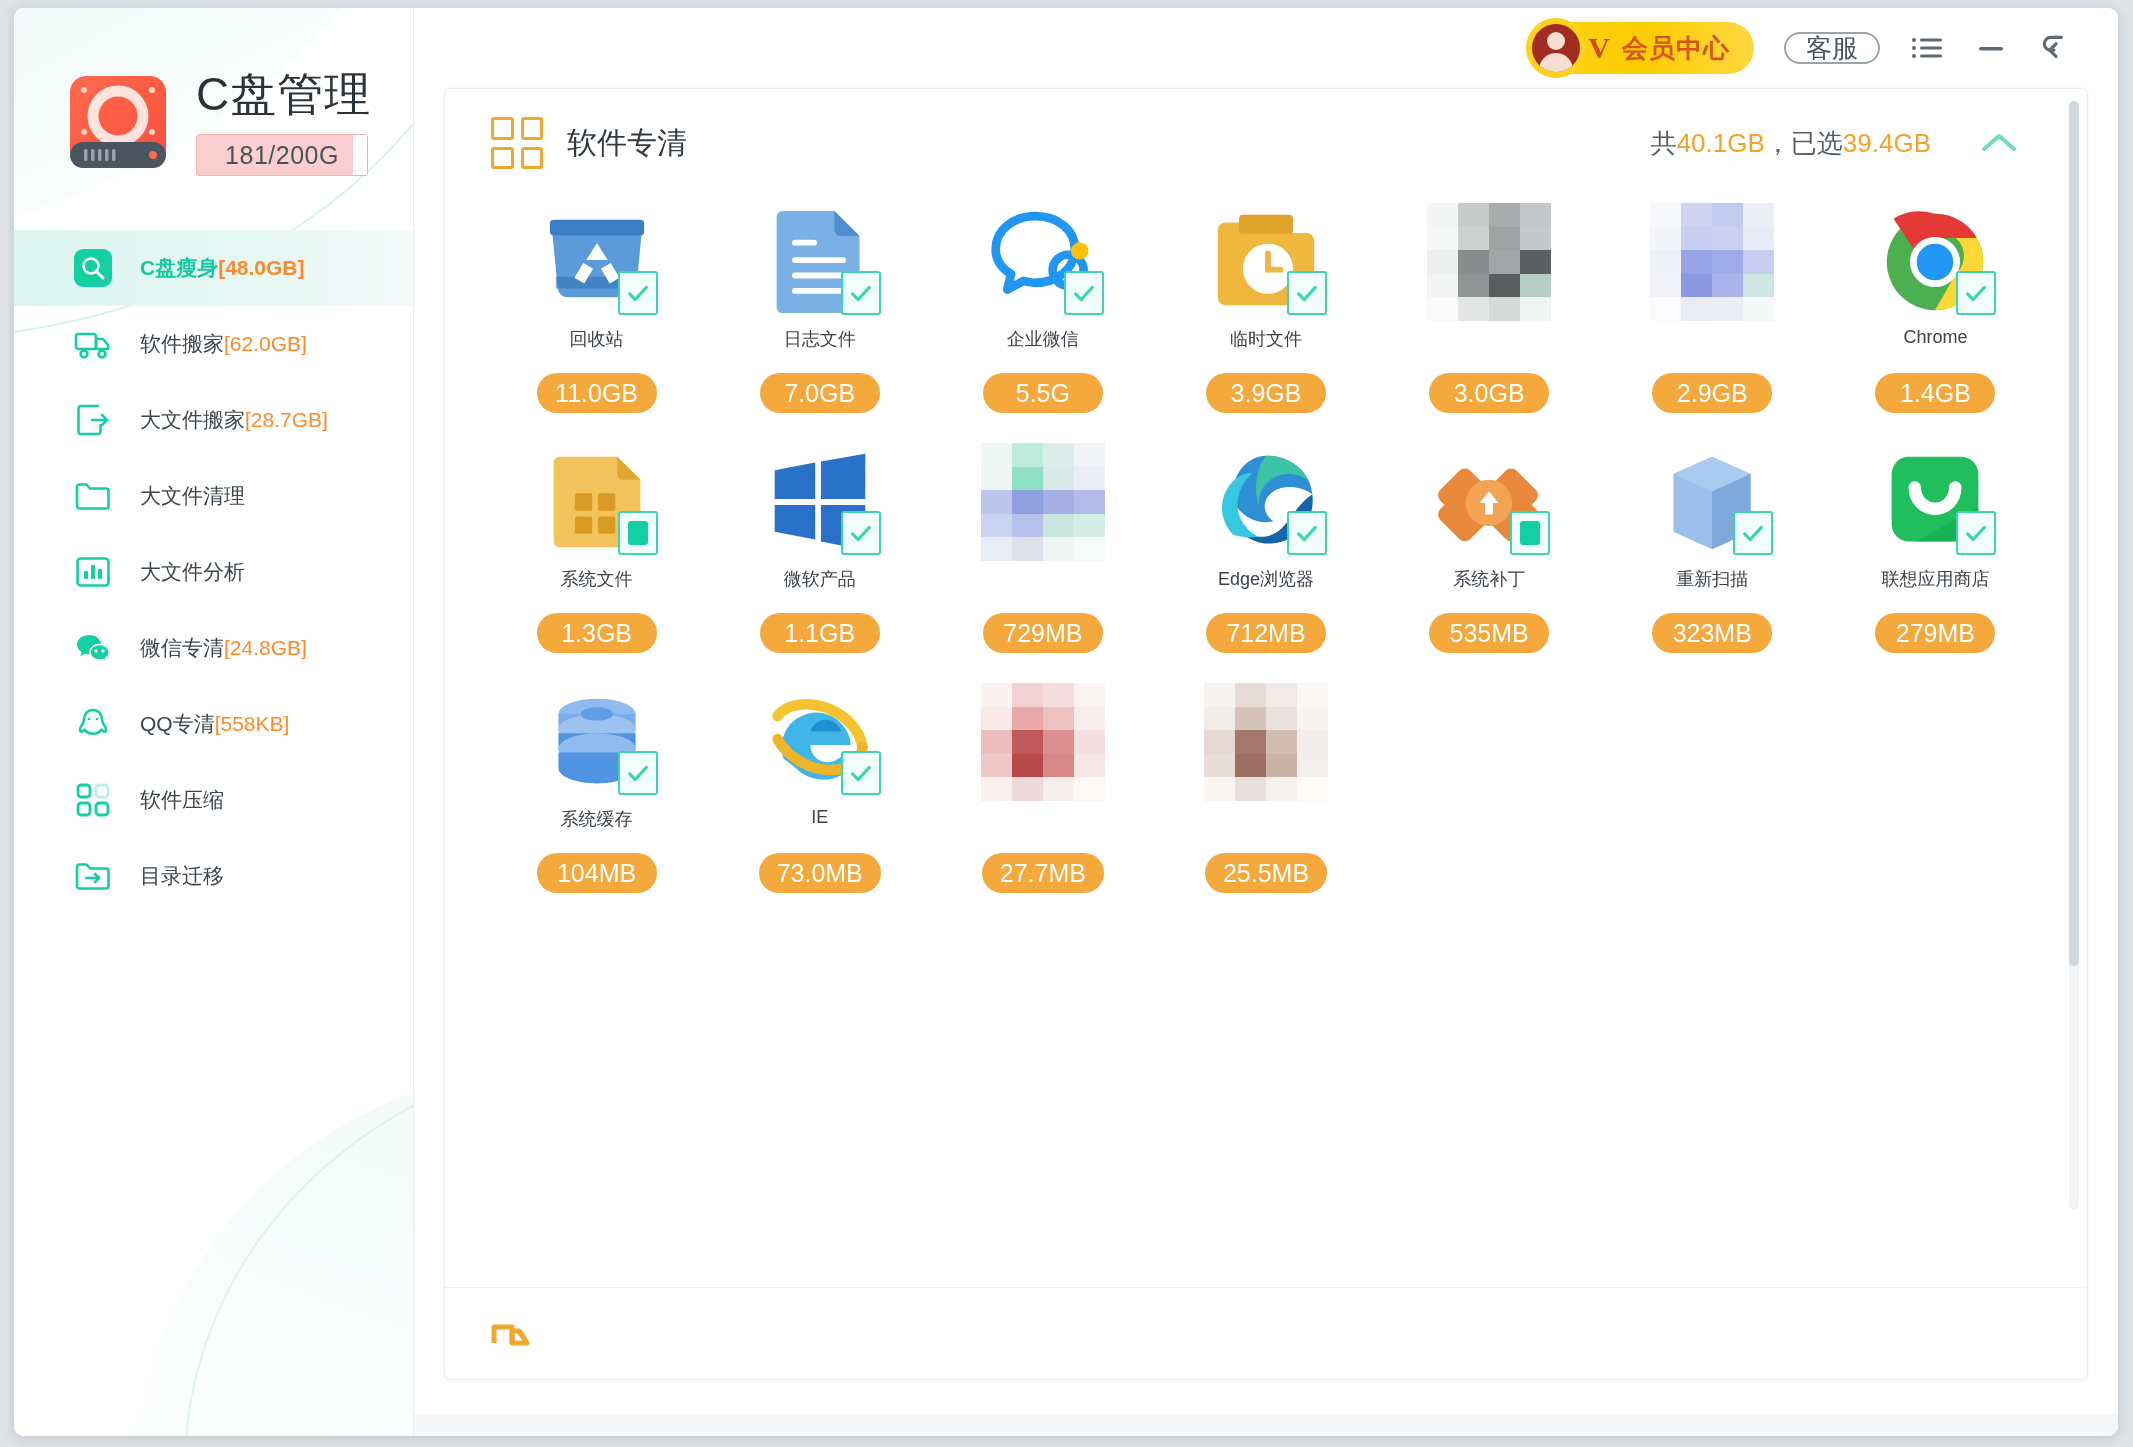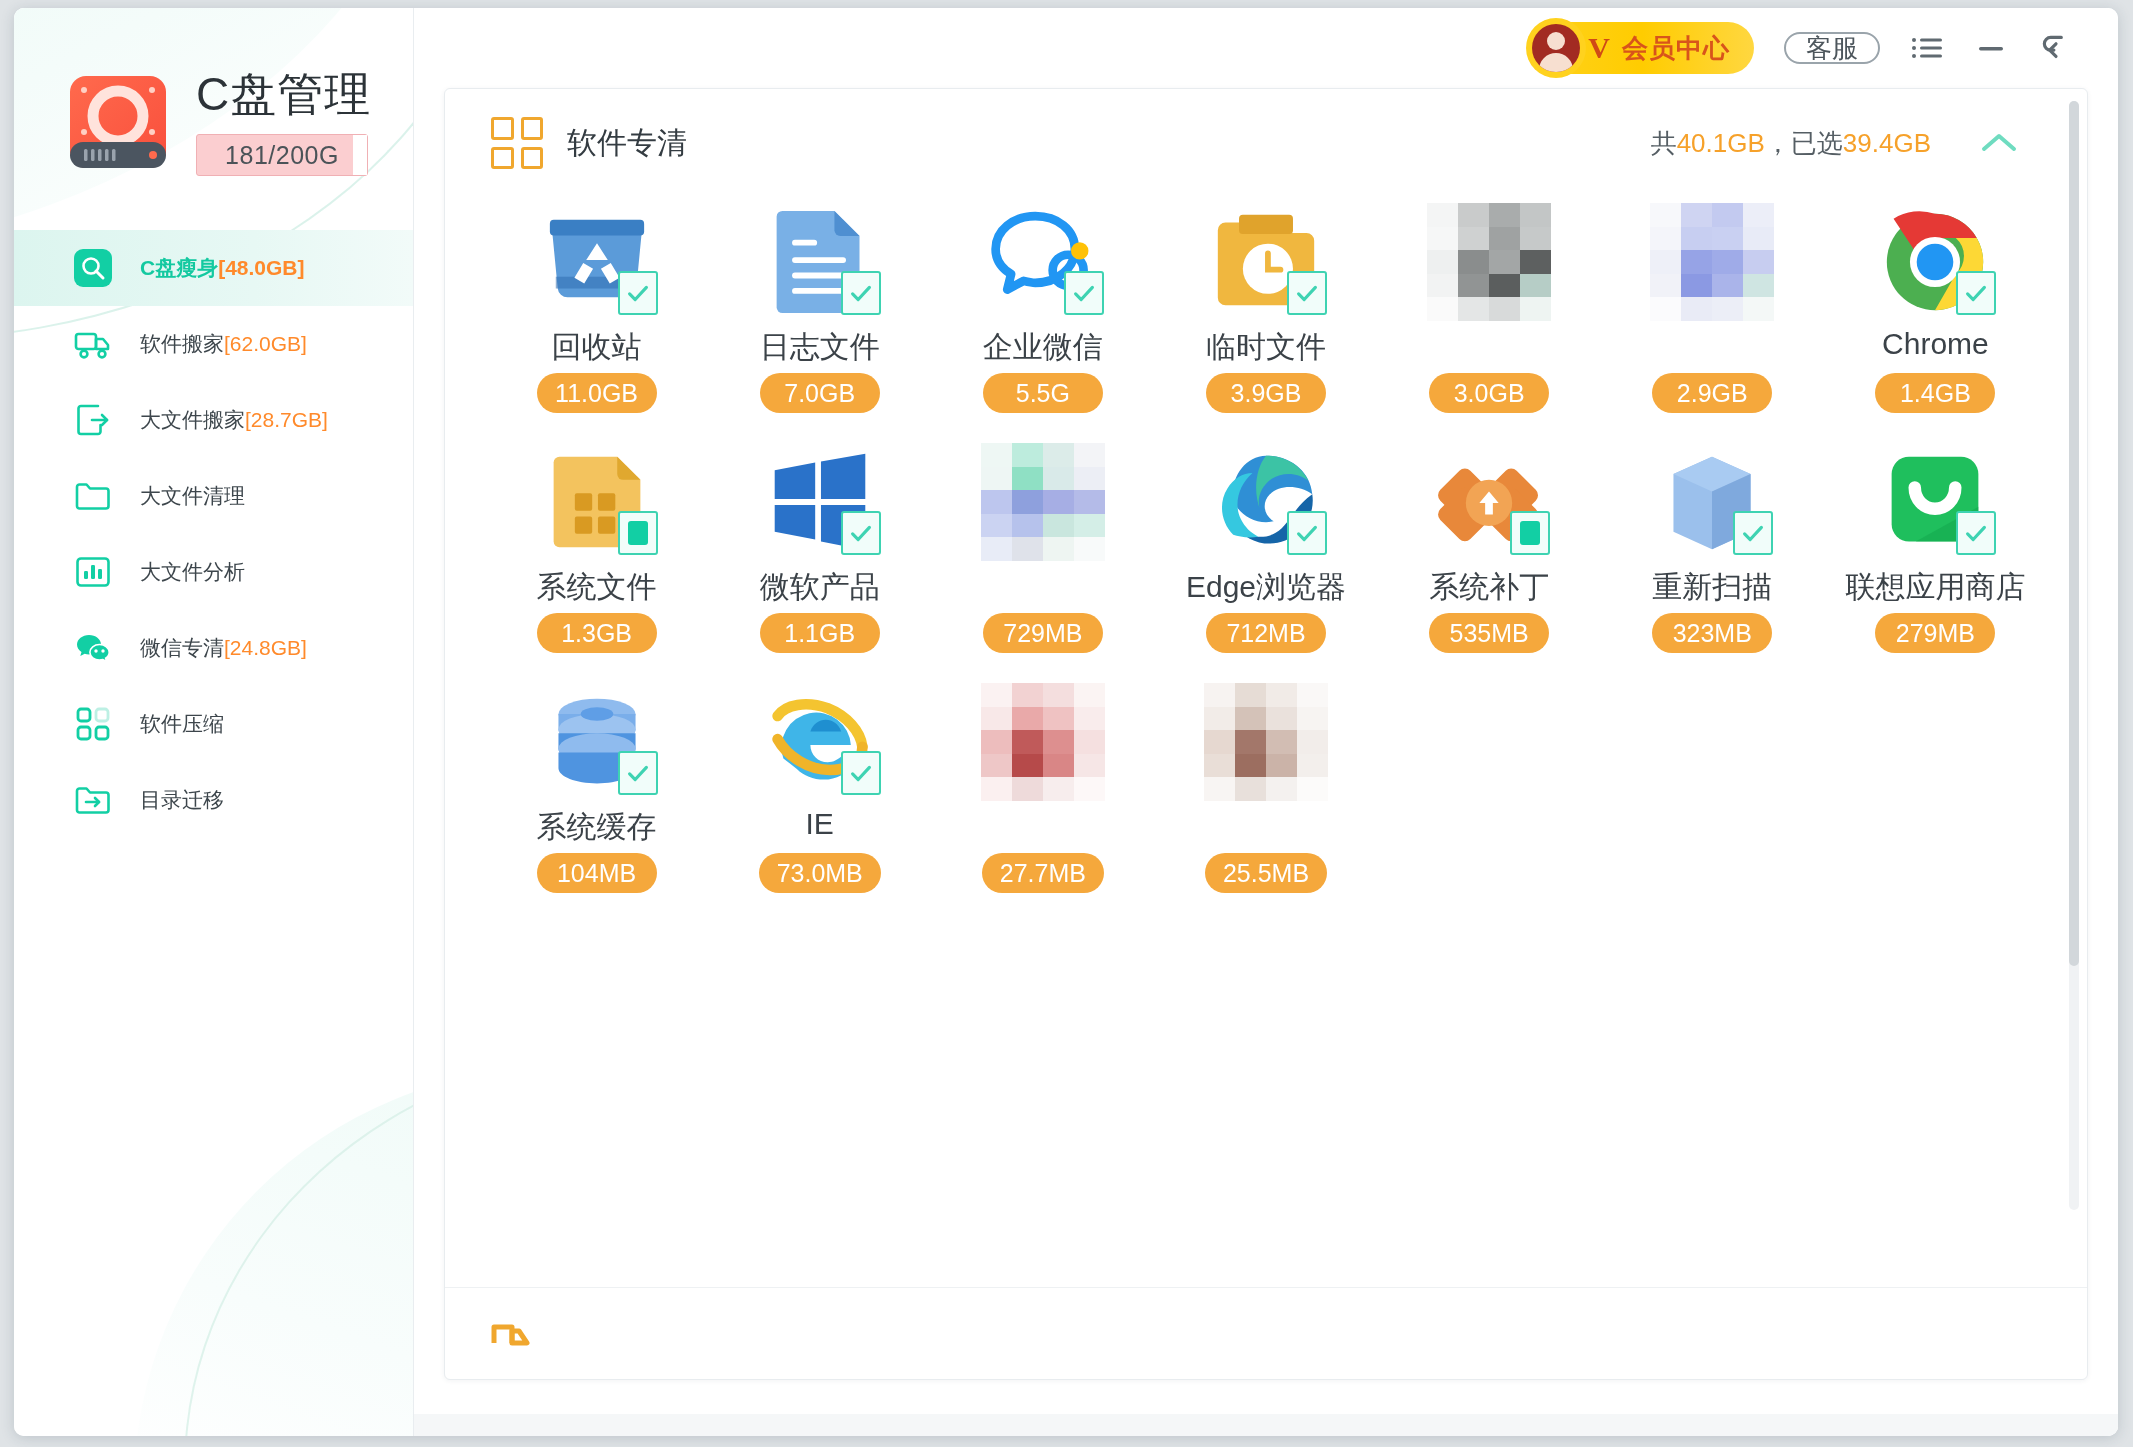--- a/index.html
+++ b/index.html
@@ -235,21 +235,21 @@
     width: 40px; height: 44px;
     border: 2px solid #3ed3b2;
     background: #f1fdfa;
     border-radius: 3px;
     display:flex;align-items:center;justify-content:center;
   }
   .chk.partial::after{
     content:""; width: 20px; height: 24px; background:#12cfa4; border-radius:3px;
   }
   .tile-name {
-    font-size: 30px; color: #3b4248; margin-top: 6px; white-space:nowrap;
+    font-size: 18px; color: #3b4248; margin-top: 6px; white-space:nowrap;
     height: 34px;
   }
   .tile-name.blank { visibility: hidden; }
   .tile-badge {
     margin-top: 12px;
     min-width: 120px; height: 40px;
     background: #f5a83c; color: #ffffff;
     border-radius: 20px; font-size: 25px;
     display:flex;align-items:center;justify-content:center;
     padding: 0 18px;
@@ -395,20 +395,30 @@
           <svg viewBox="0 0 42 42" width="42" height="42">
               <path d="M17 8c-6.6 0-12 4.3-12 9.6 0 3 1.8 5.7 4.5 7.4l-1.2 4 4.4-2.2c1.3.4 2.8.6 4.3.6 6.6 0 12-4.3 12-9.8S23.6 8 17 8z" fill="#12cfa4"></path>
               <path d="M27.5 17.5c-5.3 0-9.6 3.5-9.6 7.8s4.3 7.8 9.6 7.8c1.2 0 2.3-.2 3.4-.5l3.7 1.9-1-3.3c2.2-1.4 3.6-3.5 3.6-5.9 0-4.3-4.3-7.8-9.7-7.8z" fill="#12cfa4" stroke="#fff" stroke-width="1.6"></path>
               <circle cx="24" cy="24" r="1.7" fill="#fff"></circle>
               <circle cx="31" cy="24" r="1.7" fill="#fff"></circle>
             </svg>
         </span>
         <span class="nav-label"><span>微信专清</span><span class="nav-size">[24.8GB]</span></span>
       </div>
 
+      <div class="nav-item">
+        <span class="ico">
+          <svg viewBox="0 0 42 42" width="42" height="42" fill="none" stroke="#12cfa4" stroke-width="2.6" stroke-linejoin="round">
+              <path d="M21 7c-5.3 0-9 4.1-9 9.3 0 2-.5 3.4-1.6 5-1.5 2.2-2.4 4-2.4 5.6 0 1.4 1 2.1 2.3 1.6 1-.4 1.8-1 2.5-1.8 1.6 2.4 4.6 4 8.2 4s6.6-1.6 8.2-4c.7.8 1.5 1.4 2.5 1.8 1.3.5 2.3-.2 2.3-1.6 0-1.6-.9-3.4-2.4-5.6-1.1-1.6-1.6-3-1.6-5C30 11.1 26.3 7 21 7z"></path>
+              <circle cx="17" cy="16" r="1.3" fill="#12cfa4" stroke="none"></circle>
+              <circle cx="25" cy="16" r="1.3" fill="#12cfa4" stroke="none"></circle>
+            </svg>
+        </span>
+        <span class="nav-label"><span>QQ专清</span><span class="nav-size">[558KB]</span></span>
+      </div>
 
       <div class="nav-item">
         <span class="ico">
           <svg viewBox="0 0 42 42" width="42" height="42" fill="none" stroke="#12cfa4" stroke-width="2.8">
               <rect x="6" y="6" width="12" height="12" rx="3"></rect>
               <rect x="24" y="6" width="12" height="12" rx="3" stroke="#bdf0e4"></rect>
               <rect x="6" y="24" width="12" height="12" rx="3"></rect>
               <rect x="24" y="24" width="12" height="12" rx="3"></rect>
             </svg>
         </span>

